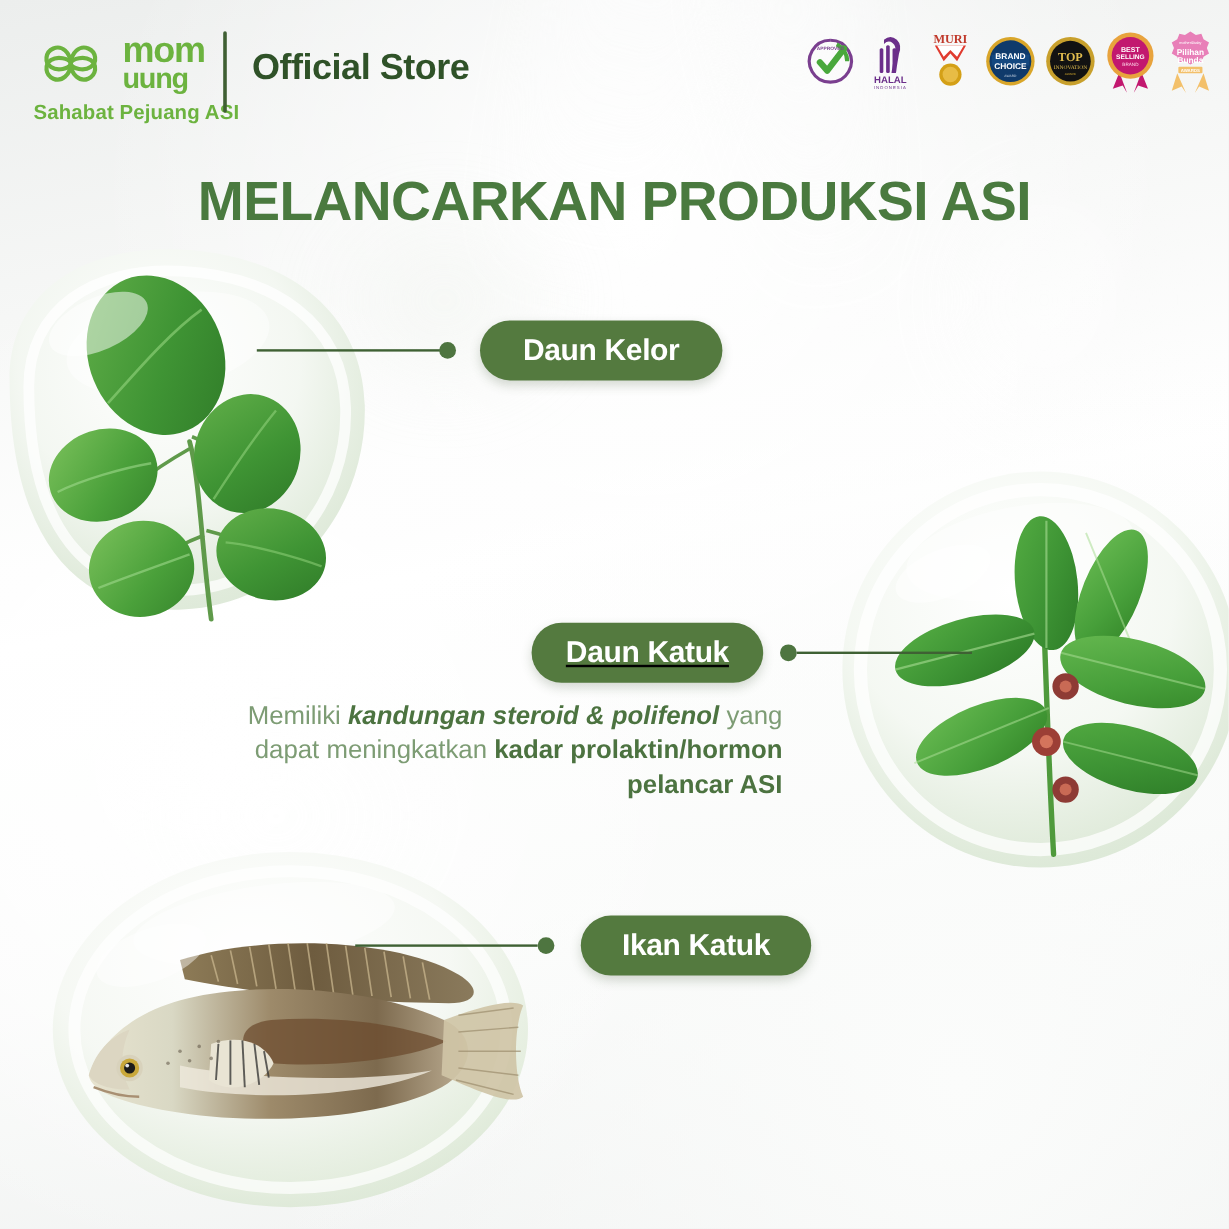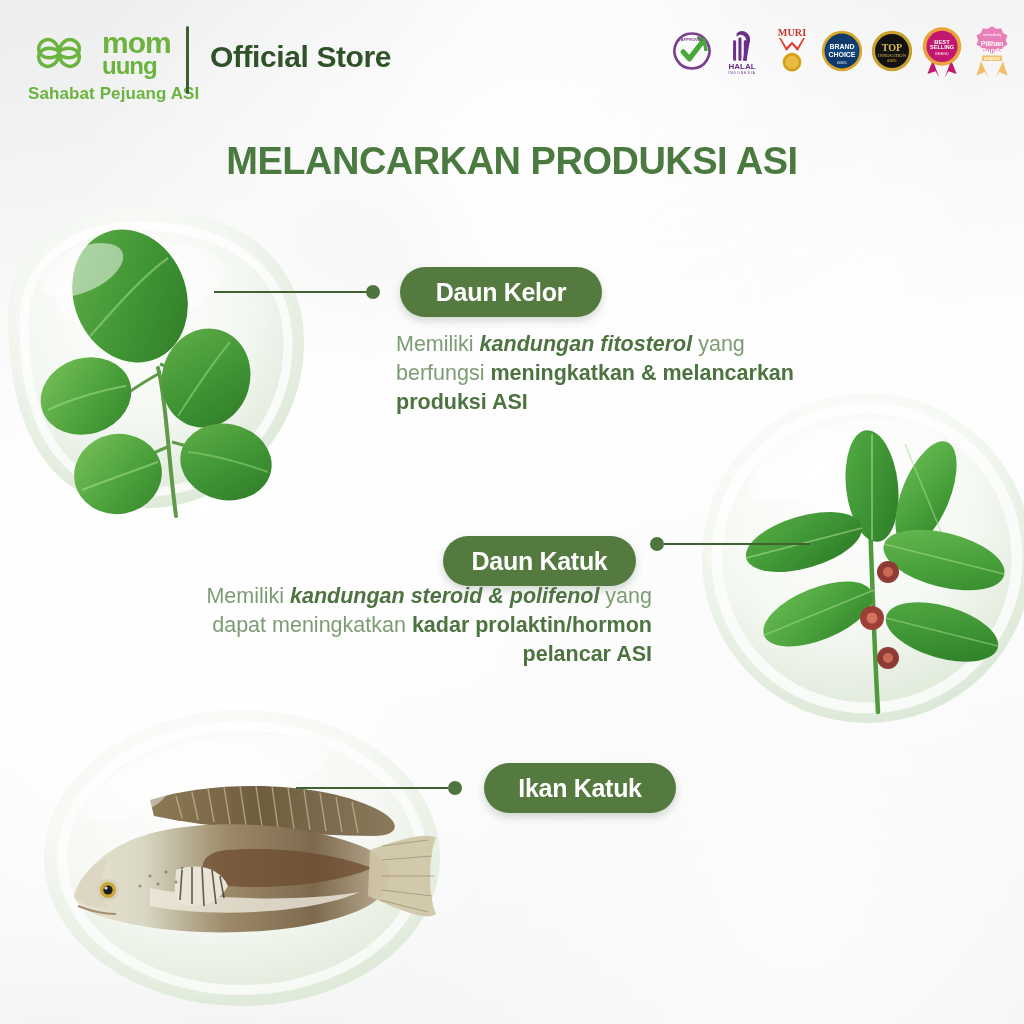--- a/index.html
+++ b/index.html
@@ -34,21 +34,21 @@
   .tagline{position:absolute;left:28px;top:84px;font-size:17px;font-weight:bold;color:#6CB33F;letter-spacing:.1px;}
   .divider{position:absolute;left:186px;top:26px;width:3px;height:68px;background:#3f5f33;border-radius:2px;}
   .official{position:absolute;left:210px;top:40px;font-size:30px;font-weight:bold;color:#2f5228;letter-spacing:-.4px;}
 
   
   .badges{position:absolute;right:10px;top:22px;display:flex;align-items:center;gap:6px;}
   .badge{width:44px;height:58px;display:flex;align-items:center;justify-content:center;}
 
   
   .title{position:absolute;left:0;top:140px;width:1024px;text-align:center;
-    font-size:38px;font-weight:bold;color:#4a7a3f;letter-spacing:-.5px;
+    font-size:46px;font-weight:bold;color:#4a7a3f;letter-spacing:-.5px;
     font-family:"Liberation Sans", sans-serif;}
 
   
   .bubble{position:absolute;}
 
   
   .conn{position:absolute;height:2px;background:#3f6134;}
   .dot{position:absolute;width:14px;height:14px;border-radius:50%;background:#4e7540;}
 
   
@@ -353,25 +353,22 @@
       </g>
       <ellipse cx="96" cy="96" rx="48" ry="22" fill="#ffffff" opacity=".45" transform="rotate(-20 96 96)"></ellipse>
     </svg>
   </div>
 
   <div class="conn" style="left:214px;top:291px;width:158px;"></div>
   <div class="dot" style="left:366px;top:285px;"></div>
   <div class="pill" style="left:400px;top:267px;width:202px;">
     <span>Daun Kelor</span>
   </div>
-  <div class="desc d1">
-    <span>Memiliki </span><i>kandungan fitosterol</i><span> yang berfungsi </span><b>meningkatkan &amp; melancarkan produksi ASI</b>
-  </div>
-
-  <div class="pill" style="left:443px;top:536px;width:193px;">
+
+  <div class="pill" style="left:443px;top:519px;width:193px;text-decoration:underline;">
     <span>Daun Katuk</span>
   </div>
   <div class="dot" style="left:650px;top:537px;"></div>
   <div class="conn" style="left:664px;top:543px;width:146px;"></div>
   <div class="desc d2">
     <span>Memiliki </span><i>kandungan steroid &amp; polifenol</i><span> yang dapat meningkatkan </span><b>kadar prolaktin/hormon pelancar ASI</b>
   </div>
 
   <div class="conn" style="left:296px;top:787px;width:152px;"></div>
   <div class="dot" style="left:448px;top:781px;"></div>

